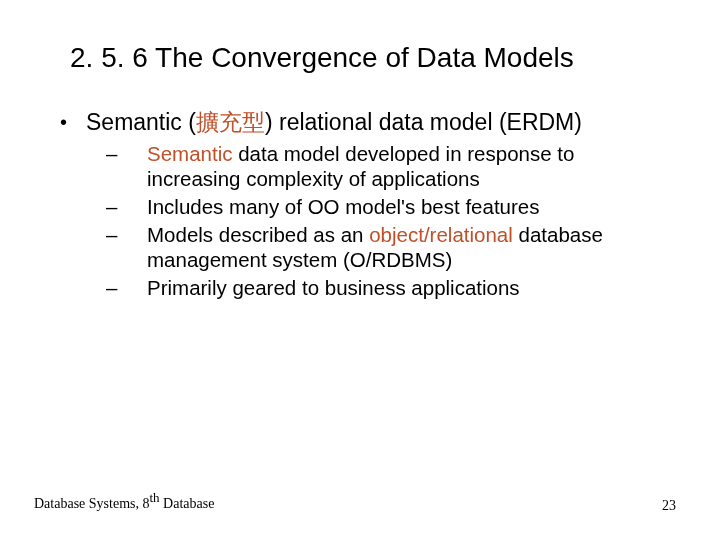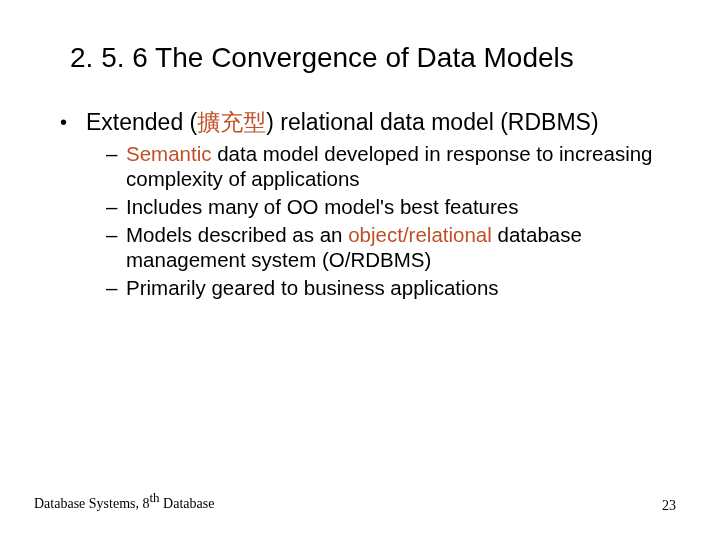--- a/index.html
+++ b/index.html
@@ -58,20 +58,21 @@
   .l2 {
     display: flex;
     margin-bottom: 2px;
   }
   .l2 .dash {
     width: 20px;
     flex: 0 0 20px;
   }
   .l2 .text {
     flex: 1;
+    margin-left: 21px;
   }
   .accent {
     color: #c05028;
   }
   .footer-left {
     position: absolute;
     left: 34px;
     bottom: 28px;
     font-family: "Times New Roman", Times, serif;
     font-size: 14px;
@@ -92,21 +93,21 @@
 <body>
 
 <div class="slide">
 
   <div class="title">2. 5. 6 The Convergence of Data Models</div>
 
   <div class="body">
     <div class="l1">
       <div class="bullet">•</div>
       <div class="text">
-        <span>Extended (</span><span class="accent">擴充型</span><span>) relational data model (RDBMS)</span>
+        <span>Semantic (</span><span class="accent">擴充型</span><span>) relational data model (ERDM)</span>
       </div>
     </div>
 
     <div class="l2-group">
       <div class="l2">
         <div class="dash">–</div>
         <div class="text">
           <span></span><span class="accent">Semantic</span><span> data model developed in response to increasing complexity of applications</span>
         </div>
       </div>

